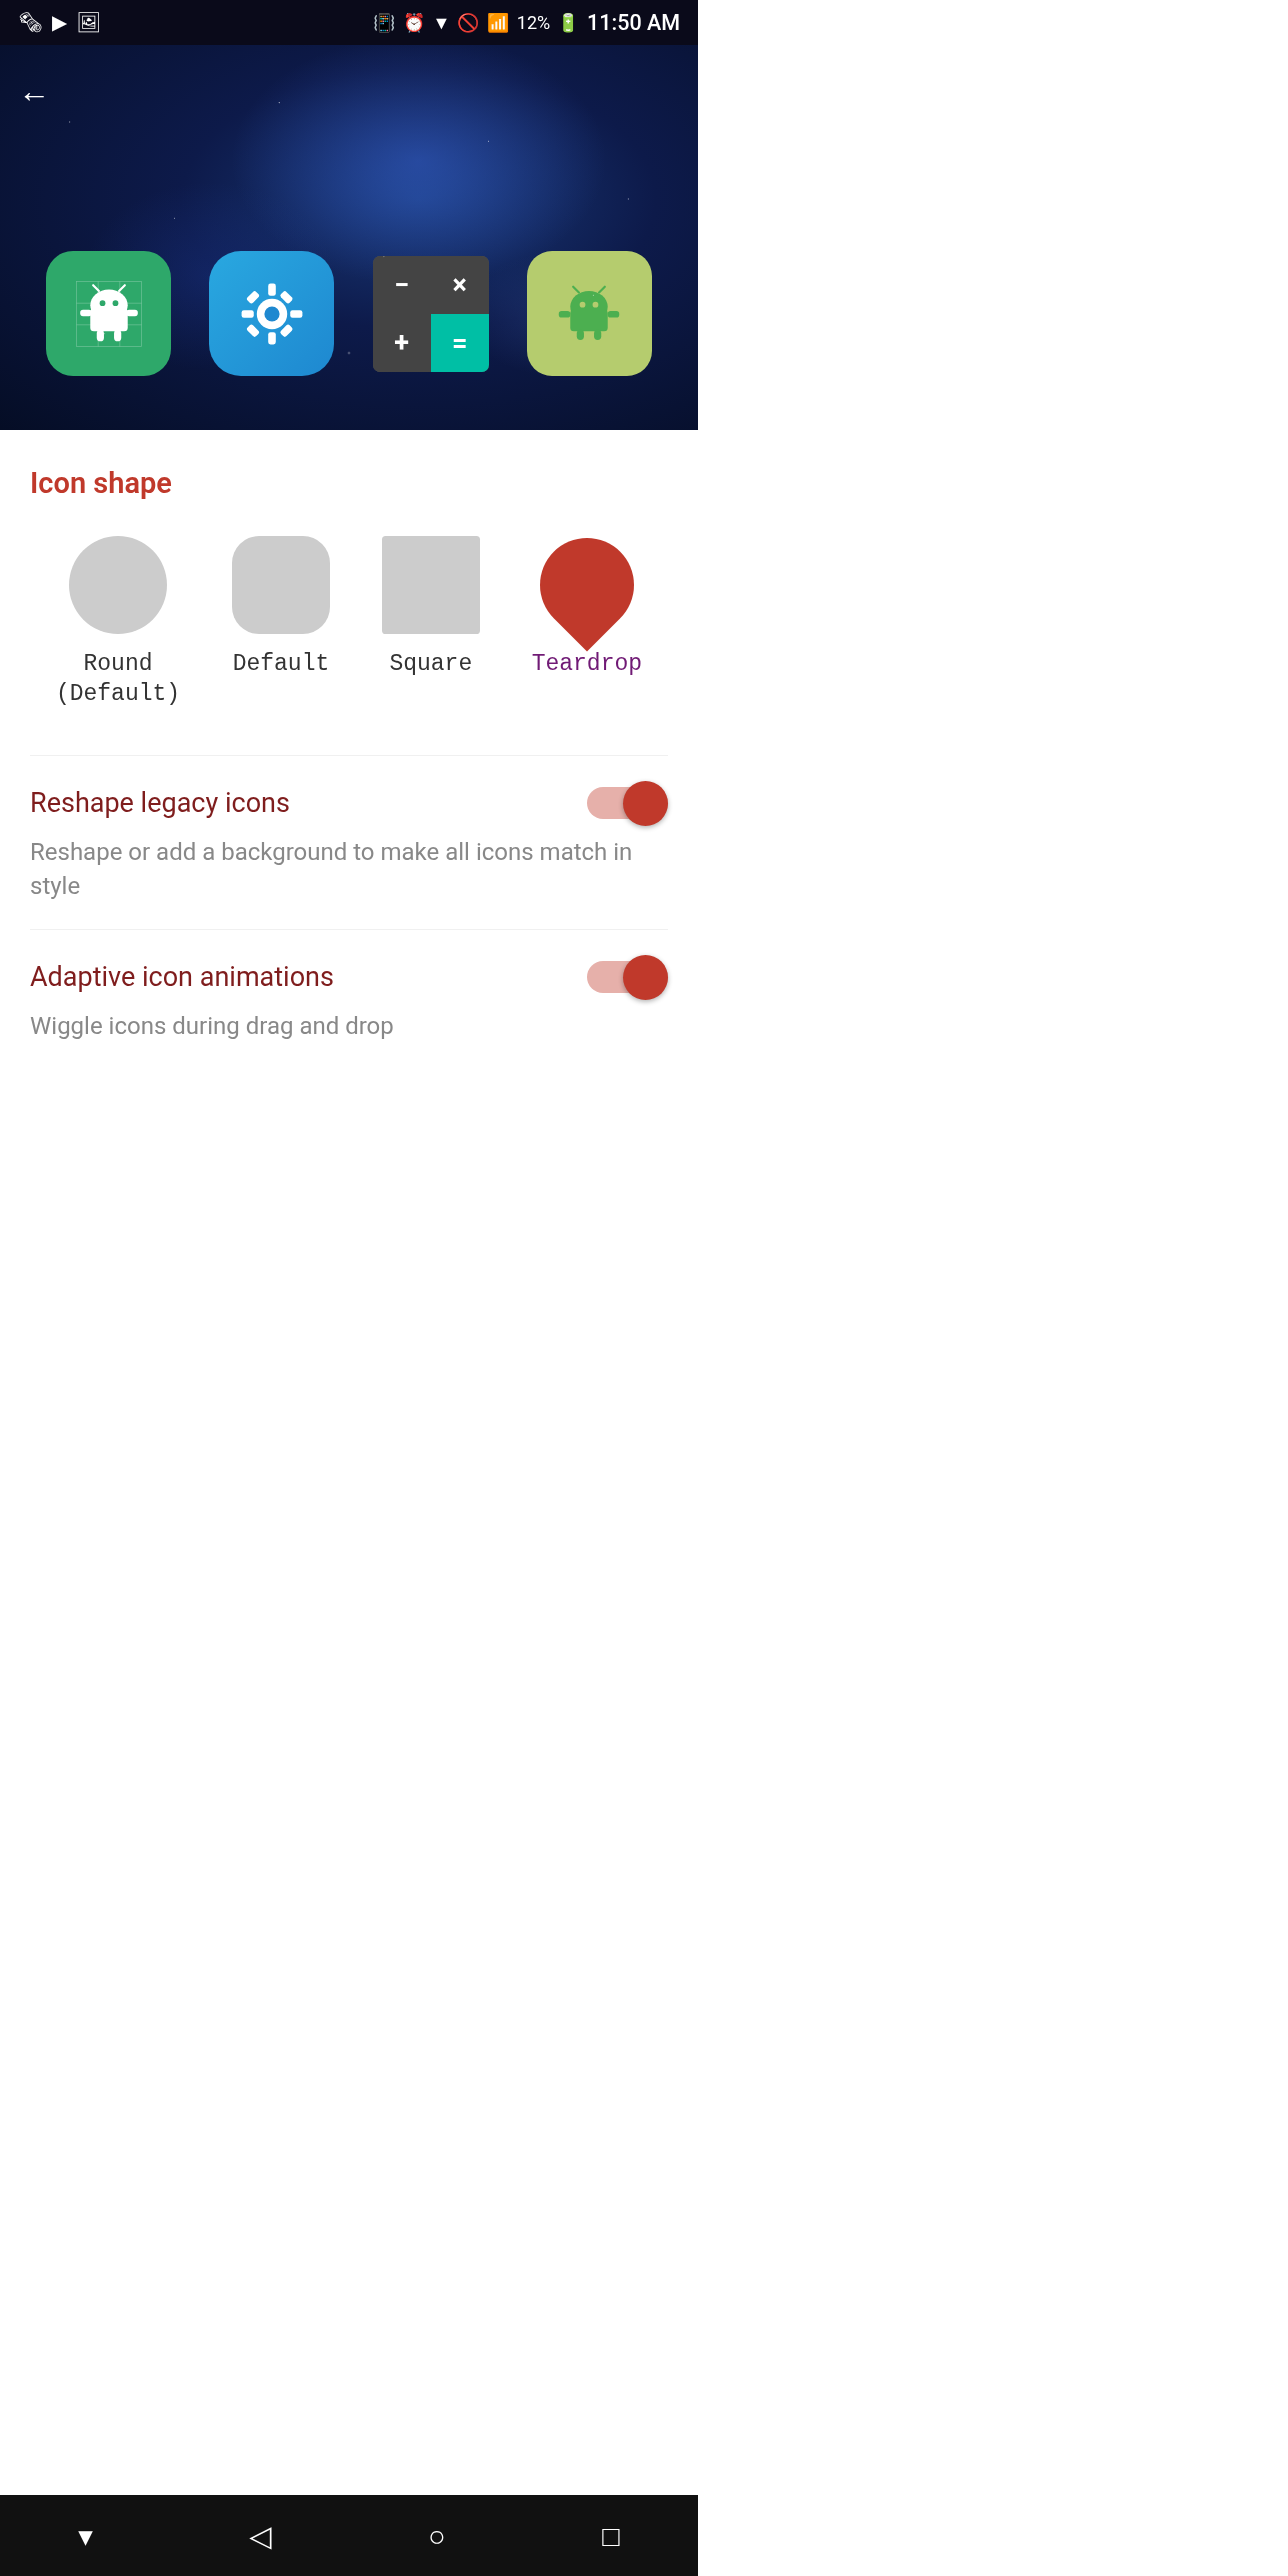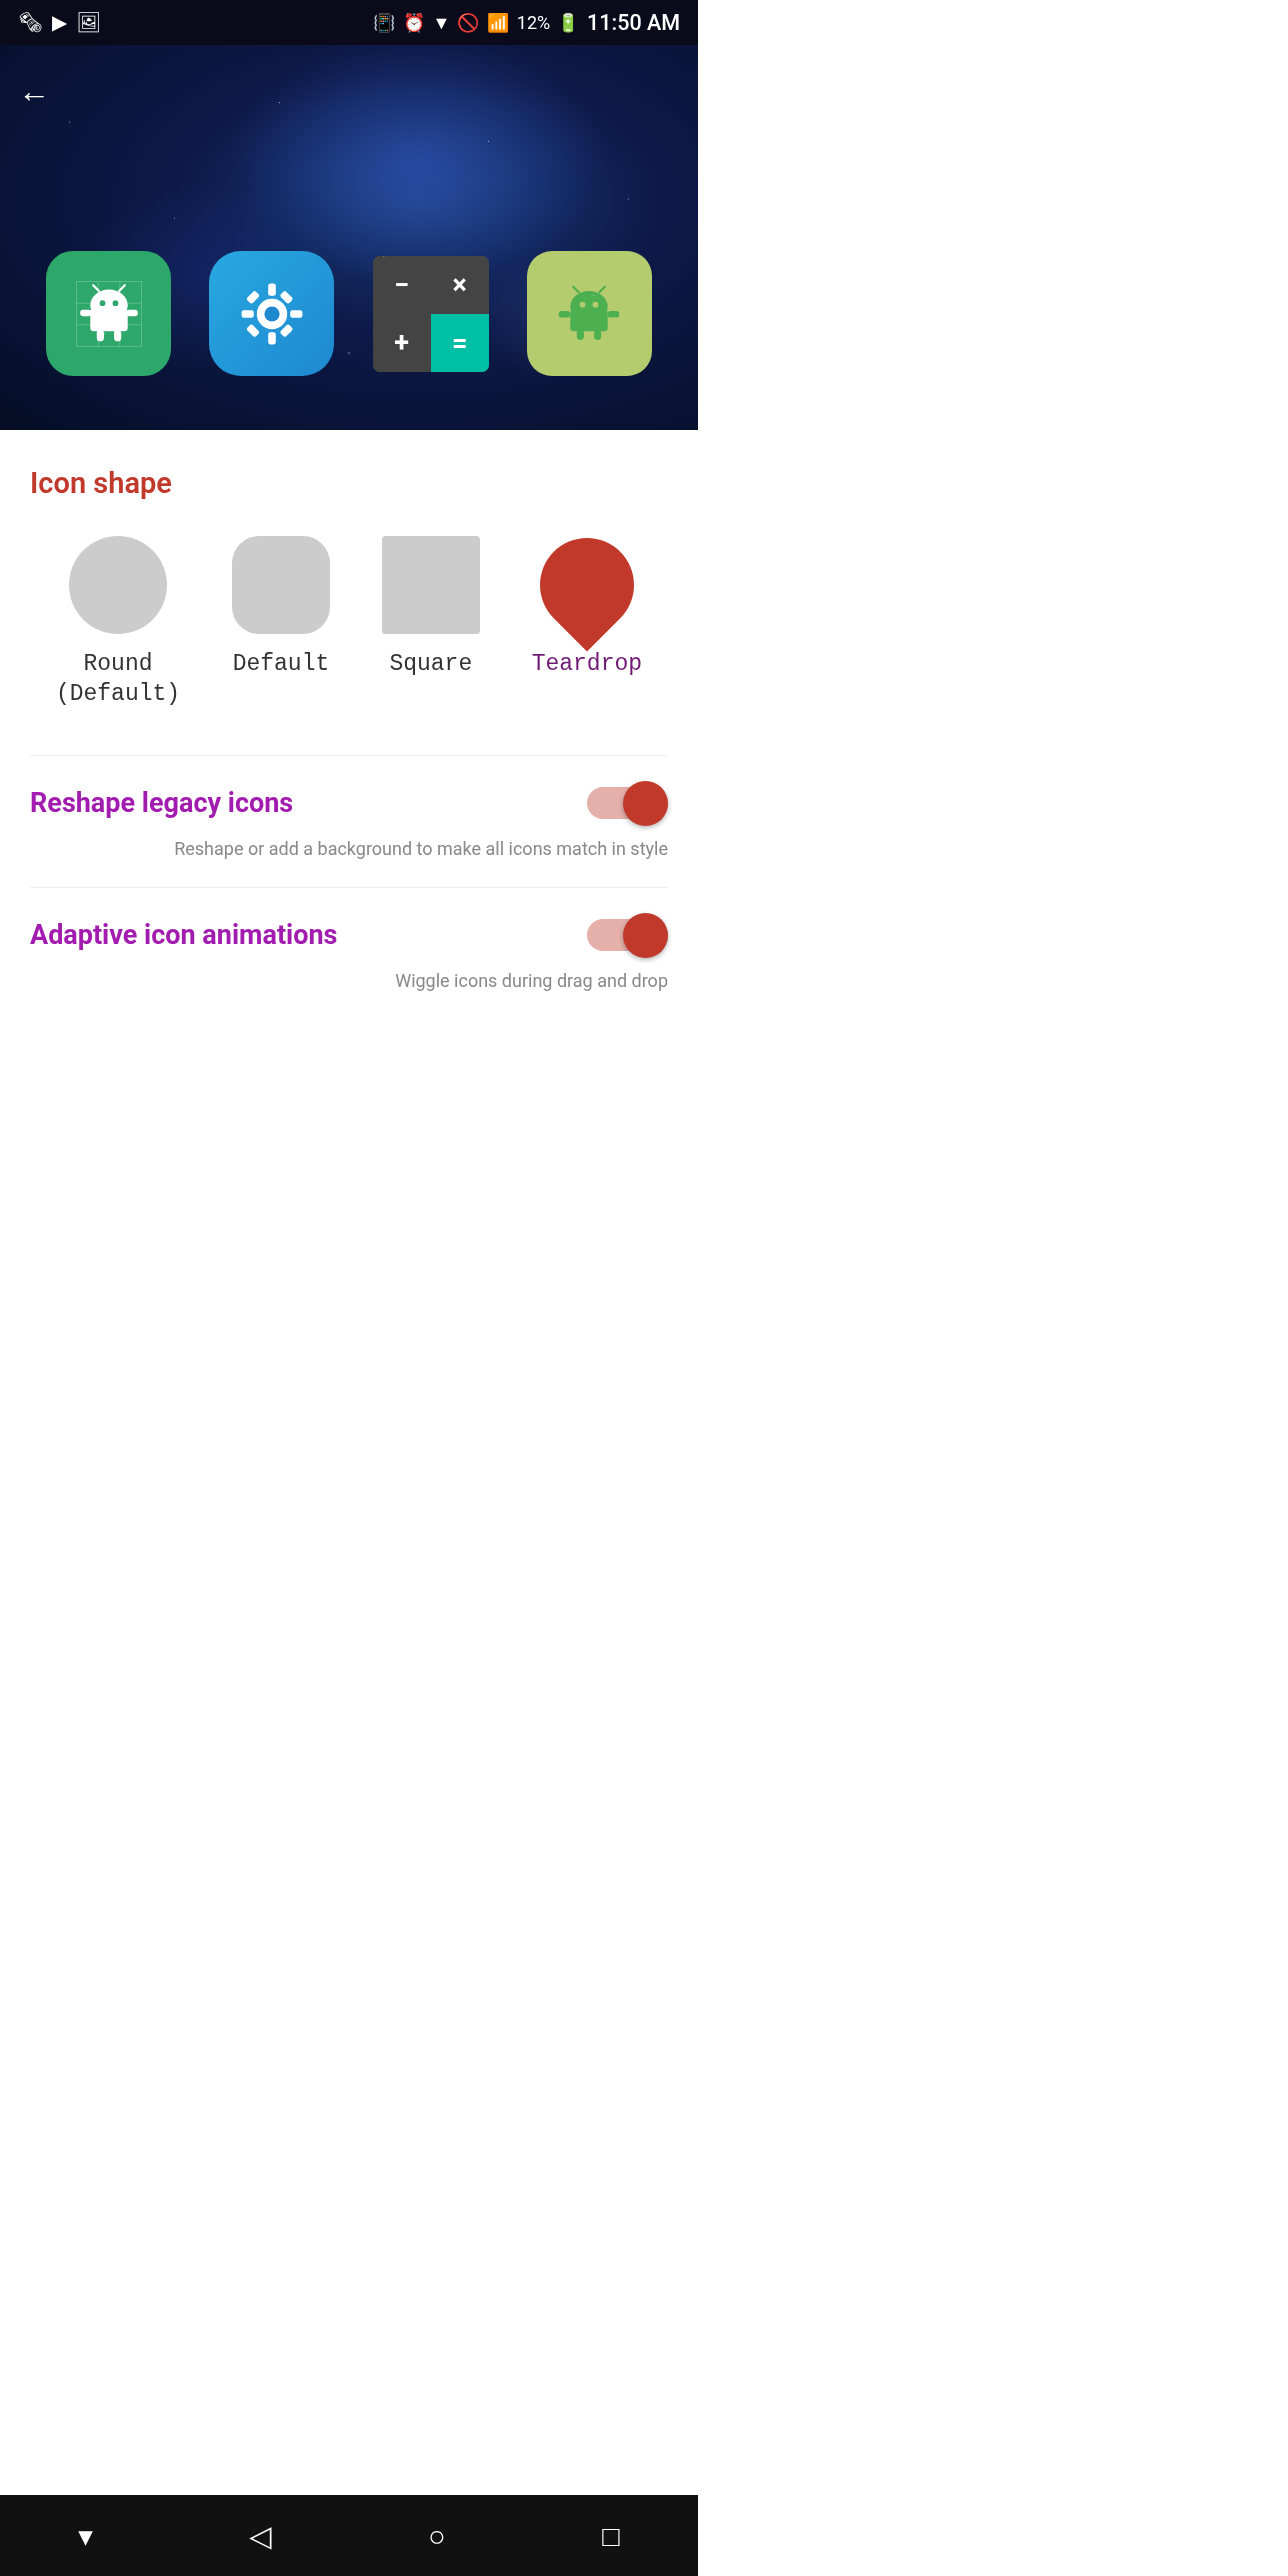--- a/index.html
+++ b/index.html
@@ -208,29 +208,28 @@
 
     .setting-header {
       display: flex;
       align-items: center;
       justify-content: space-between;
       margin-bottom: 10.7px;
     }
 
     .setting-title {
       font-size: 27px;
-      font-weight: 700;
-      color: #a21caf;
+      font-weight: 400;
+      color: #7f1d1d;
     }
 
     .setting-desc {
-      font-size: 18px;
+      font-size: 24px;
       color: #888;
       line-height: 1.4;
-      text-align: right;
     }
 
     
     .toggle-switch {
       position: relative;
       width: 81px;
       height: 45px;
       flex-shrink: 0;
       cursor: pointer;
     }

